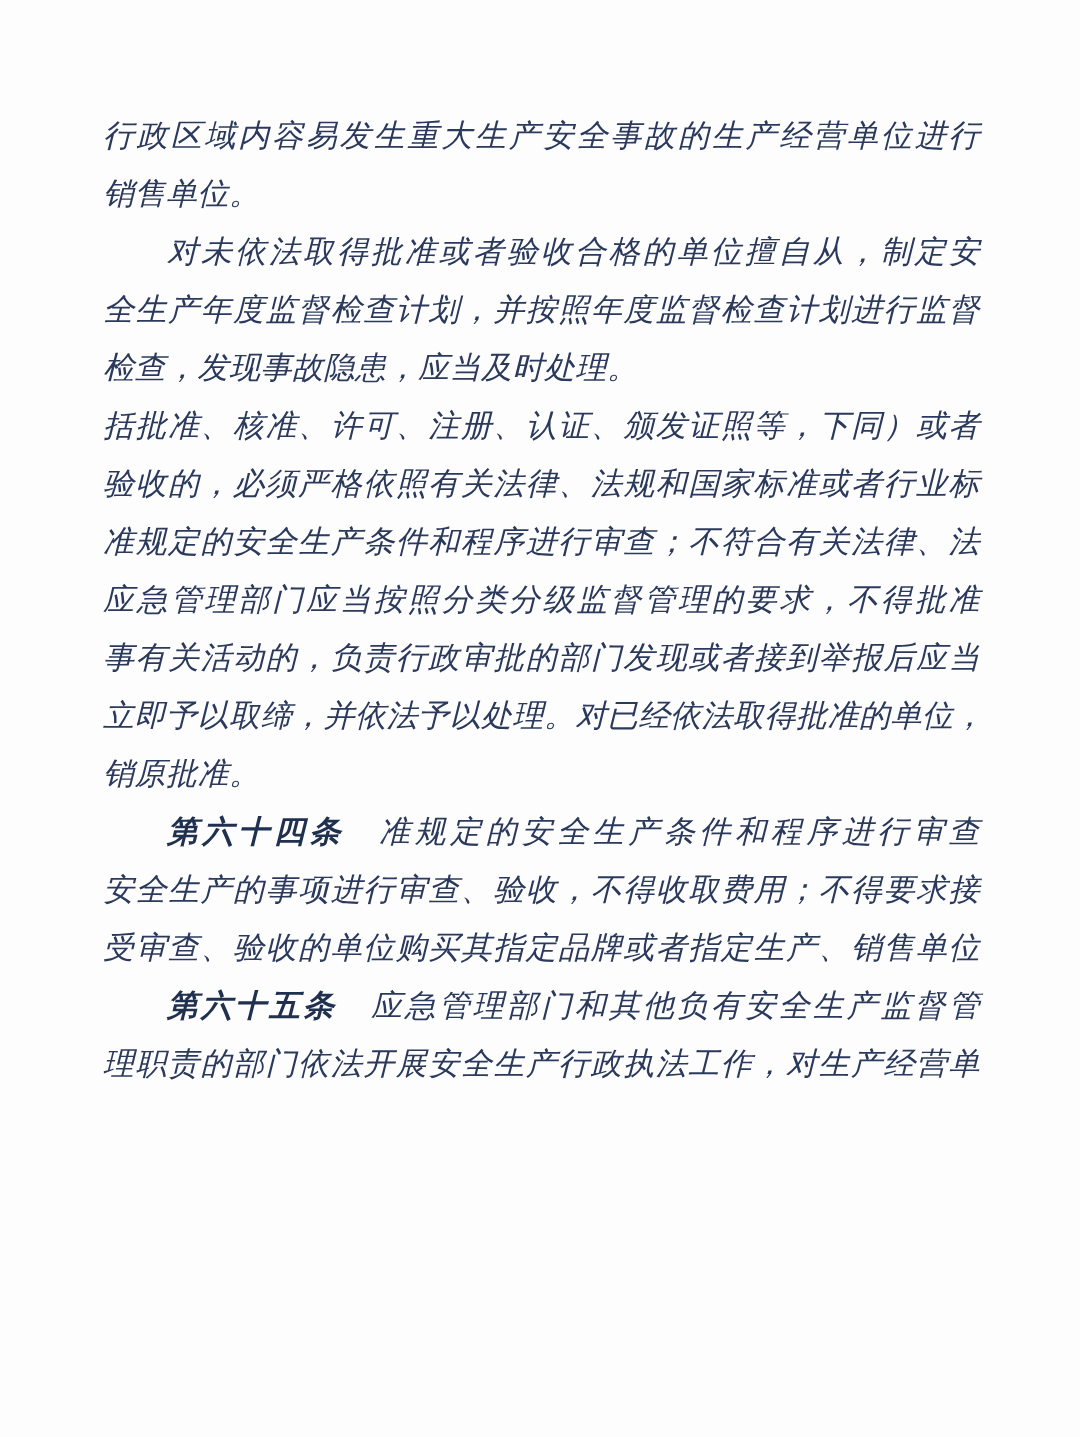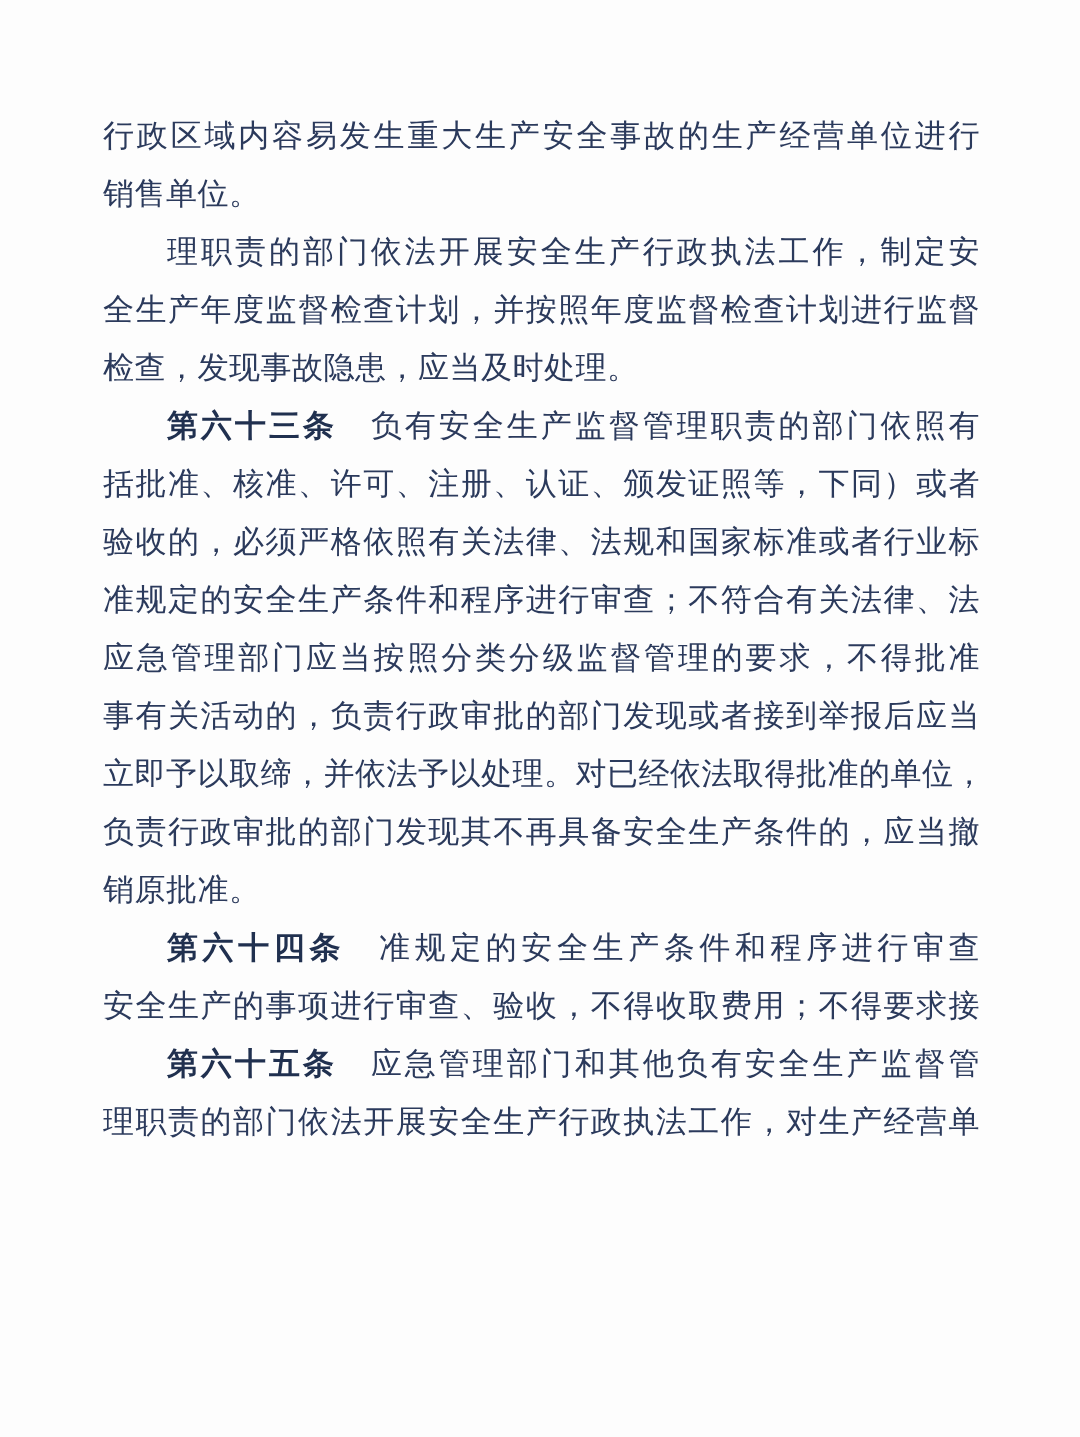--- a/index.html
+++ b/index.html
@@ -11,20 +11,21 @@
   }
   body {
     background: var(--page-bg, #fdfdfd);
     font-family: "Liberation Serif", "DejaVu Serif", serif;
   }
   .page {
     position: relative;
     width: 1080px;
     height: 1437px;
     background: var(--page-bg, #fdfdfd);
+    font-style: italic;
   }
   .text-block {
     position: absolute;
     left: 103px;
     top: 107px;
     width: 877px;
   }
   .line {
     height: 58px;
     line-height: 58px;
@@ -51,34 +52,33 @@
 </style>
 </head>
 <body>
 
 <div class="page">
   <div class="text-block">
 
     <div class="line"><span>行政区域内容易发生重大生产安全事故的生产经营单位进行</span></div>
     <div class="line last"><span>销售单位。</span></div>
 
-    <div class="line ind"><span>理职责的部门依法开展安全生产行政执法工作，制定安</span></div>
+    <div class="line ind"><span>对未依法取得批准或者验收合格的单位擅自从，制定安</span></div>
     <div class="line"><span>全生产年度监督检查计划，并按照年度监督检查计划进行监督</span></div>
     <div class="line last"><span>检查，发现事故隐患，应当及时处理。</span></div>
 
-    <div class="line ind"><span class="num">第六十三条</span><span>负有安全生产监督管理职责的部门依照有</span></div>
     <div class="line"><span>括批准、核准、许可、注册、认证、颁发证照等，下同）或者</span></div>
     <div class="line"><span>验收的，必须严格依照有关法律、法规和国家标准或者行业标</span></div>
     <div class="line"><span>准规定的安全生产条件和程序进行审查；不符合有关法律、法</span></div>
     <div class="line"><span>应急管理部门应当按照分类分级监督管理的要求，不得批准</span></div>
     <div class="line"><span>事有关活动的，负责行政审批的部门发现或者接到举报后应当</span></div>
     <div class="line"><span>立即予以取缔，并依法予以处理。对已经依法取得批准的单位，</span></div>
-    <div class="line"><span>负责行政审批的部门发现其不再具备安全生产条件的，应当撤</span></div>
     <div class="line last"><span>销原批准。</span></div>
 
     <div class="line ind"><span class="num">第六十四条</span><span>准规定的安全生产条件和程序进行审查</span></div>
     <div class="line"><span>安全生产的事项进行审查、验收，不得收取费用；不得要求接</span></div>
+    <div class="line"><span>受审查、验收的单位购买其指定品牌或者指定生产、销售单位</span></div>
 
     <div class="line ind"><span class="num">第六十五条</span><span>应急管理部门和其他负有安全生产监督管</span></div>
     <div class="line"><span>理职责的部门依法开展安全生产行政执法工作，对生产经营单</span></div>
 
   </div>
 </div>
 
 </body></html>

